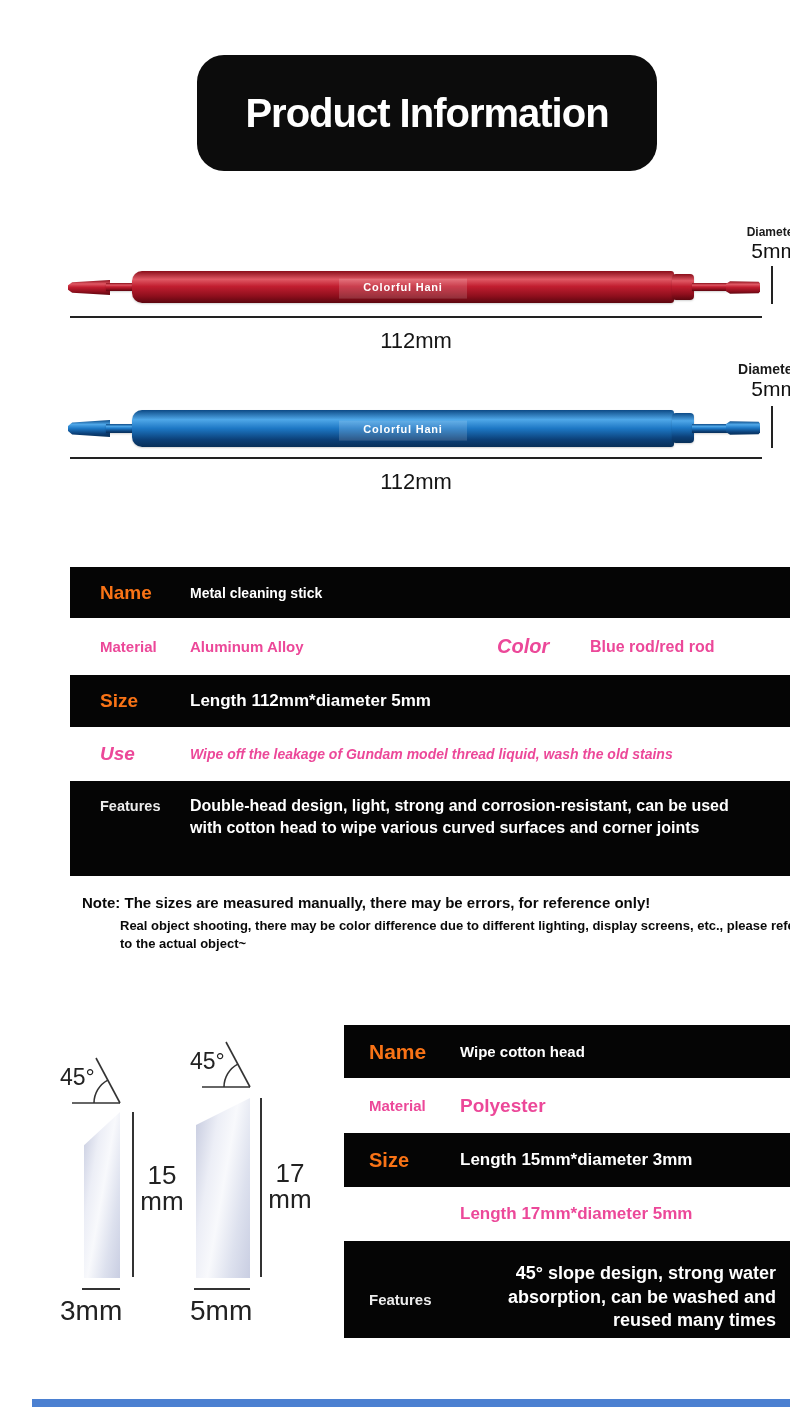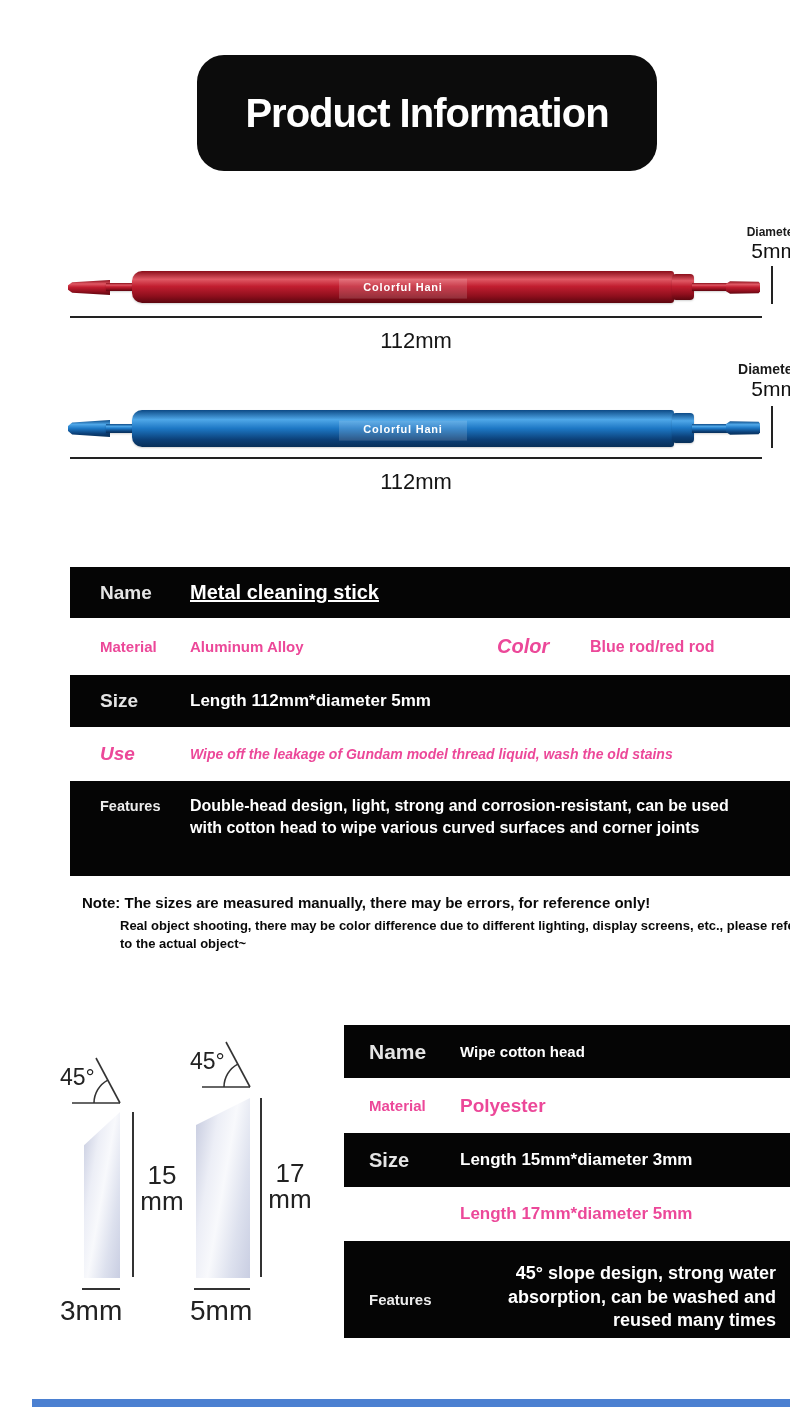--- a/index.html
+++ b/index.html
@@ -34,21 +34,21 @@
   .brand-wrap{position:absolute;left:0;top:0;width:100%;height:100%;display:flex;align-items:center;justify-content:center;}
   .brand-bg{position:absolute;left:50%;top:50%;transform:translate(-50%,-42%);width:128px;height:20px;background:rgba(255,255,255,.15);}
   .brand{position:relative;color:#fff;font-size:11px;font-weight:700;letter-spacing:.8px;}
 
   
   .trow{left:38px;width:720px;display:flex;align-items:center;box-sizing:border-box;padding-left:30px;}
   .black-row{background:#050505;color:#fff;}
   .white-row{background:#fff;color:#ec4899;}
   .lbl{flex:0 0 90px;font-weight:700;}
   .lbl-big{font-size:19px;}
-  .lbl-dim{color:#e5e5e5;}
+  .lbl-dim{color:#f97316;}
   .val{font-weight:700;}
   .start{align-items:flex-start;}
 
   .crow{left:312px;width:446px;display:flex;align-items:center;box-sizing:border-box;padding-left:25px;}
   .clbl{flex:0 0 91px;font-weight:700;}
 
   
   .note1{left:50px;top:894px;font-size:15px;font-weight:700;color:#0a0a0a;}
   .note2{left:88px;top:917px;width:692px;font-size:13px;font-weight:700;color:#0a0a0a;line-height:1.4;}
 
@@ -111,21 +111,21 @@
   </div>
   <div class="abs rod-part blue-grad collar" style="left:640px;top:413px;width:22px;height:30px;"></div>
   <div class="abs rod-part blue-grad" style="left:660px;top:424px;width:38px;height:9px;"></div>
   <div class="abs rod-part blue-grad tip-r" style="left:694px;top:421px;width:34px;height:14px;"></div>
 
   <div class="abs hline" style="left:38px;top:457px;width:692px;"></div>
   <div class="abs lenlabel" style="left:304px;top:469px;">112mm</div>
 
   <div class="abs trow black-row" style="top:567px;height:51px;">
     <span class="lbl lbl-big lbl-dim">Name</span>
-    <span class="val" style="font-size:20px;text-decoration:underline;">Metal cleaning stick</span>
+    <span class="val" style="font-size:14px;">Metal cleaning stick</span>
   </div>
 
   <div class="abs trow white-row" style="top:618px;height:57px;">
     <span class="lbl" style="font-size:15px;">Material</span>
     <span class="val" style="font-size:15px;">Aluminum Alloy</span>
     <span class="val" style="position:absolute;left:427px;font-size:20px;font-style:italic;">Color</span>
     <span class="val" style="position:absolute;left:520px;font-size:16px;">Blue rod/red rod</span>
   </div>
 
   <div class="abs trow black-row" style="top:675px;height:52px;">

